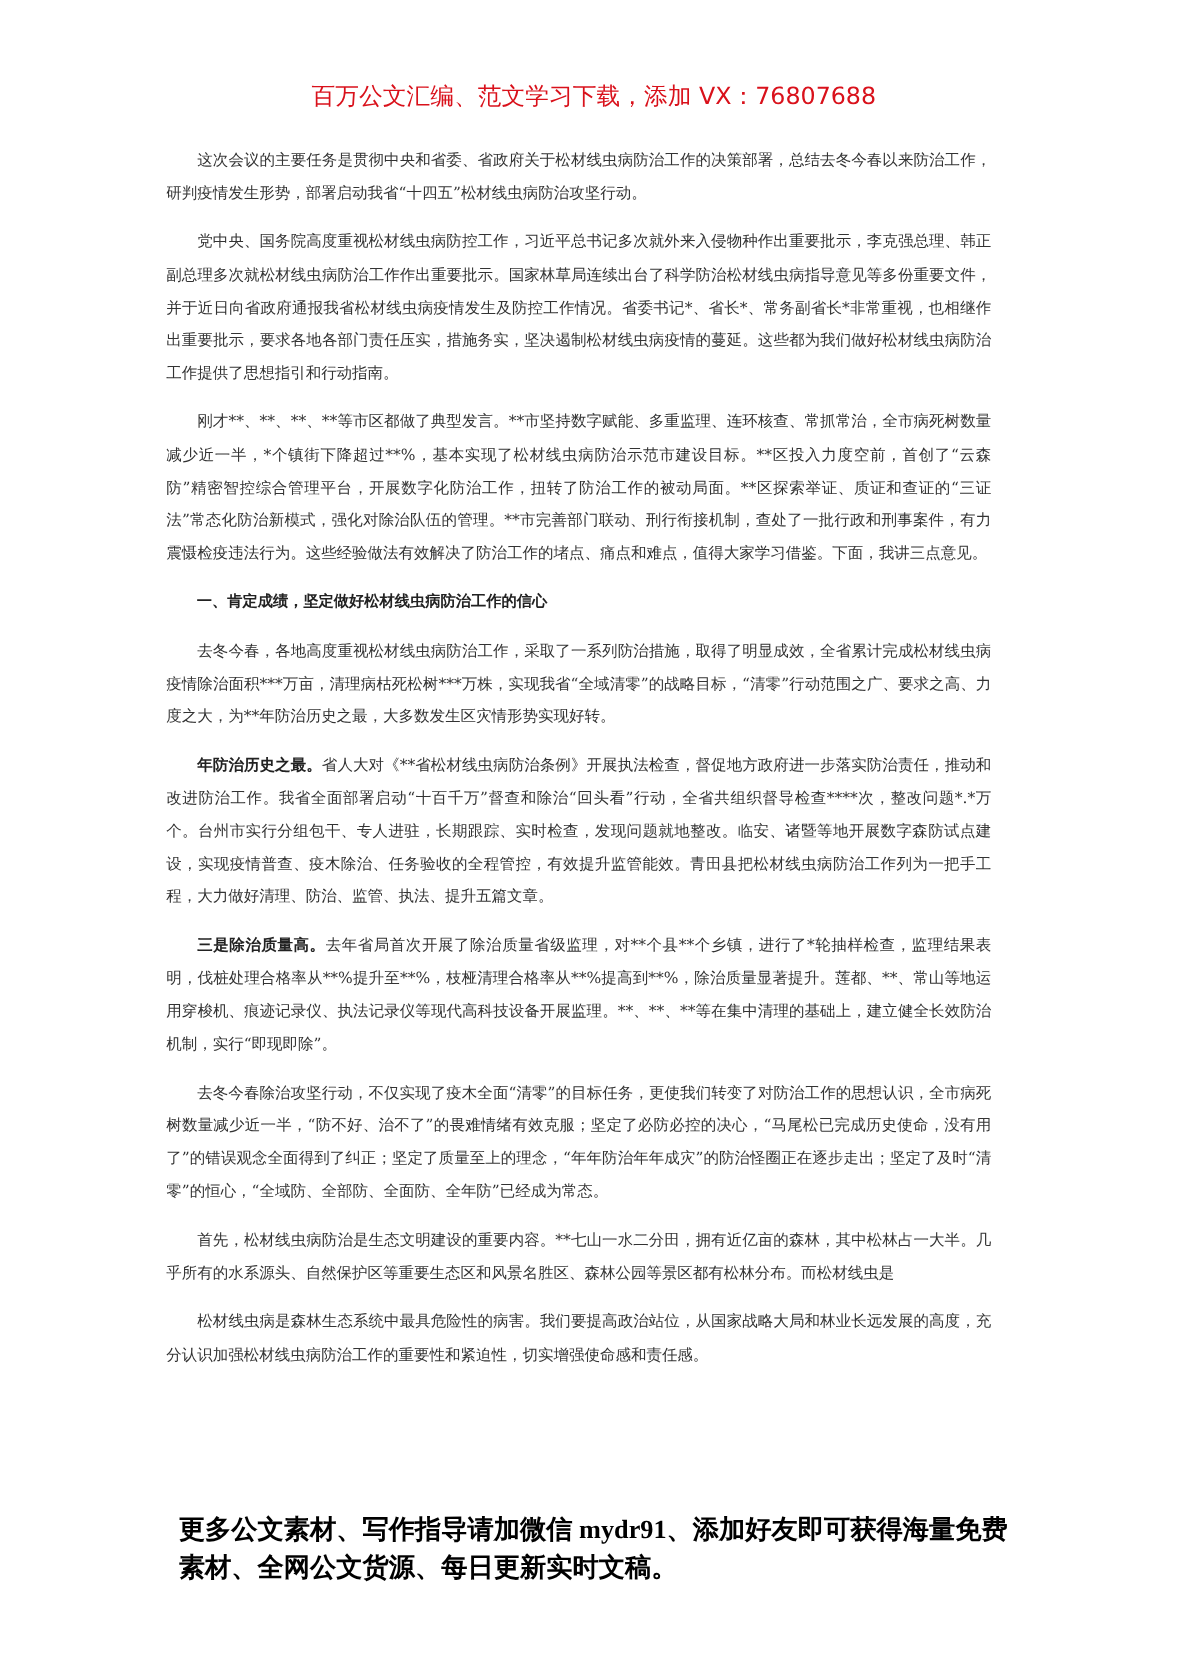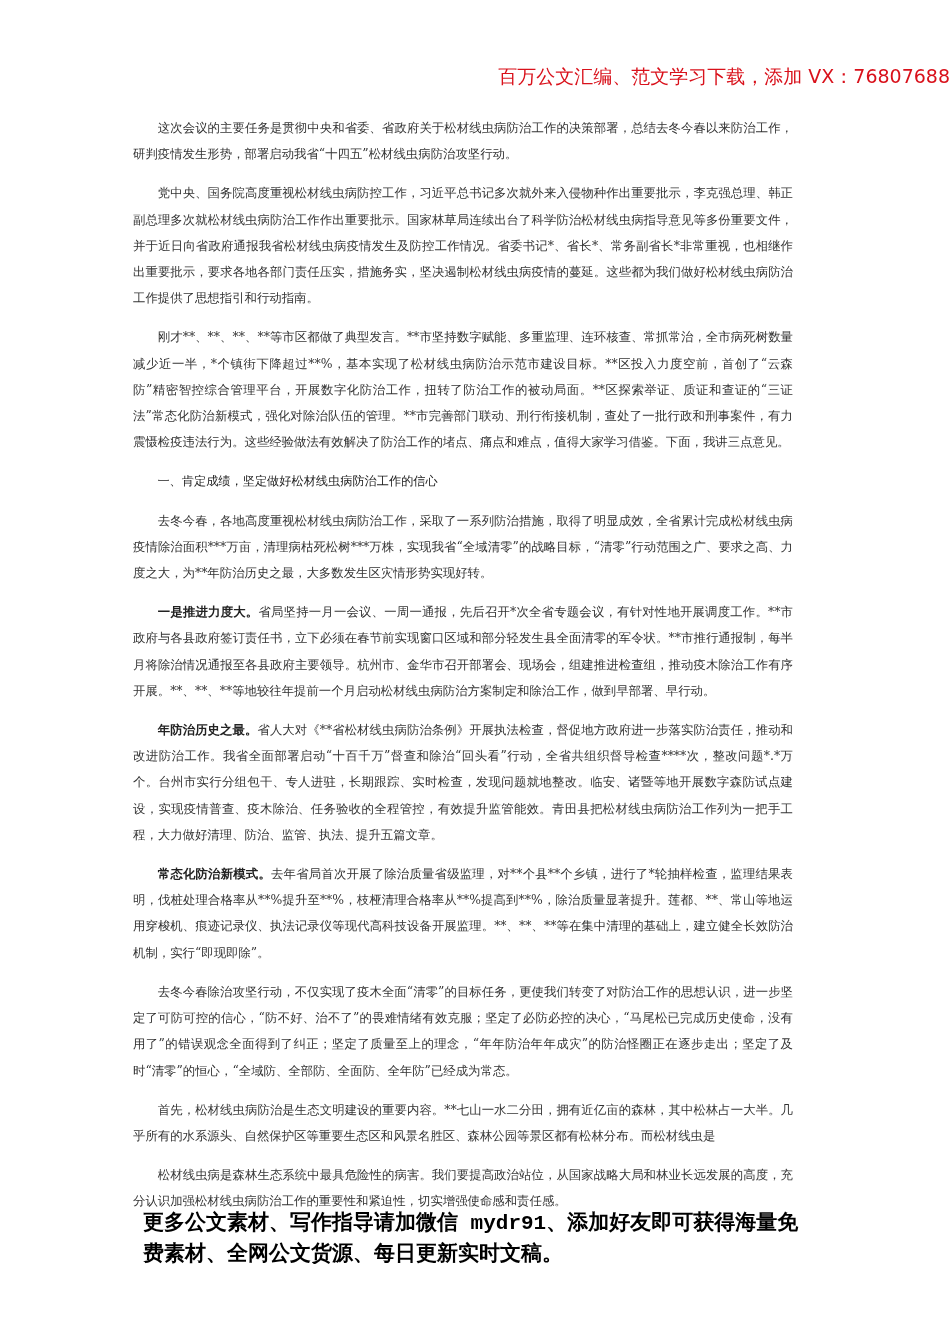--- a/index.html
+++ b/index.html
@@ -1,50 +1,49 @@
 <!DOCTYPE html>
 <html><head>
   <meta charset="utf-8">
   <style>
     html, body { margin: 0; padding: 0; background: #ffffff; }
     body { width: 950px; height: 1344px; position: relative; overflow: hidden; }
     .page { position: absolute; left: 0; top: 0; width: 950px; height: 1344px; background: #fff; }
     .header-banner {
-      position: absolute; left: 0; top: 64px; width: 950px; text-align: right;
+      position: absolute; left: 0; top: 64px; width: 950px; text-align: center;
       font-family: "DejaVu Sans", sans-serif; font-size: 19px; color: #d9111b;
       letter-spacing: 0px;
     }
     .body-text {
       position: absolute; left: 133px; top: 115px; width: 660px;
       font-family: "DejaVu Serif", serif; font-size: 12.4px; color: #333;
       line-height: 26.2px; text-align: justify;
     }
     .para { text-indent: 2em; margin: 0 0 13px 0; }
-    .heading { text-indent: 2em; font-family: "DejaVu Sans", sans-serif; font-weight: normal; color: #222; margin: 0 0 13px 0; font-size: 12.2px; }
+    .heading { text-indent: 2em; font-family: "DejaVu Sans", sans-serif; font-weight: bold; color: #222; margin: 0 0 13px 0; font-size: 12.2px; }
     .lead { font-family: "DejaVu Sans", sans-serif; font-weight: bold; color: #222; }
     .footer-ad {
       position: absolute; left: 143px; top: 1208px; width: 670px;
-      font-family: Liberation Mono, monospace; font-weight: bold; font-size: 21px;
+      font-family: Liberation Serif, serif; font-weight: bold; font-size: 21px;
       color: #000; line-height: 31px;
     }
   </style>
 </head>
 <body>
 
 <div class="page">
   <div class="header-banner">百万公文汇编、范文学习下载，添加 VX：76807688</div>
 
   <div class="body-text">
     <p class="para">这次会议的主要任务是贯彻中央和省委、省政府关于松材线虫病防治工作的决策部署，总结去冬今春以来防治工作，研判疫情发生形势，部署启动我省“十四五”松材线虫病防治攻坚行动。</p>
     <p class="para">党中央、国务院高度重视松材线虫病防控工作，习近平总书记多次就外来入侵物种作出重要批示，李克强总理、韩正副总理多次就松材线虫病防治工作作出重要批示。国家林草局连续出台了科学防治松材线虫病指导意见等多份重要文件，并于近日向省政府通报我省松材线虫病疫情发生及防控工作情况。省委书记*、省长*、常务副省长*非常重视，也相继作出重要批示，要求各地各部门责任压实，措施务实，坚决遏制松材线虫病疫情的蔓延。这些都为我们做好松材线虫病防治工作提供了思想指引和行动指南。</p>
     <p class="para">刚才**、**、**、**等市区都做了典型发言。**市坚持数字赋能、多重监理、连环核查、常抓常治，全市病死树数量减少近一半，*个镇街下降超过**%，基本实现了松材线虫病防治示范市建设目标。**区投入力度空前，首创了“云森防”精密智控综合管理平台，开展数字化防治工作，扭转了防治工作的被动局面。**区探索举证、质证和查证的“三证法”常态化防治新模式，强化对除治队伍的管理。**市完善部门联动、刑行衔接机制，查处了一批行政和刑事案件，有力震慑检疫违法行为。这些经验做法有效解决了防治工作的堵点、痛点和难点，值得大家学习借鉴。下面，我讲三点意见。</p>
     <p class="heading">一、肯定成绩，坚定做好松材线虫病防治工作的信心</p>
     <p class="para">去冬今春，各地高度重视松材线虫病防治工作，采取了一系列防治措施，取得了明显成效，全省累计完成松材线虫病疫情除治面积***万亩，清理病枯死松树***万株，实现我省“全域清零”的战略目标，“清零”行动范围之广、要求之高、力度之大，为**年防治历史之最，大多数发生区灾情形势实现好转。</p>
-    <p class="para"><span class="lead">一是推进力度大。</span><span>省局坚持一月一会议、一周一通报，先后召开*次全省专题会议，有针对性地开展调度工作。**市政府与各县政府签订责任书，立下必须在春节前实现窗口区域和部分轻发生县全面清零的军令状。**市推行通报制，每半月将除治情况通报至各县政府主要领导。杭州市、金华市召开部署会、现场会，组建推进检查组，推动疫木除治工作有序开展。**、**、**等地较往年提前一个月启动松材线虫病防治方案制定和除治工作，做到早部署、早行动。</span></p>
     <p class="para"><span class="lead">年防治历史之最。</span><span>省人大对《**省松材线虫病防治条例》开展执法检查，督促地方政府进一步落实防治责任，推动和改进防治工作。我省全面部署启动“十百千万”督查和除治“回头看”行动，全省共组织督导检查****次，整改问题*.*万个。台州市实行分组包干、专人进驻，长期跟踪、实时检查，发现问题就地整改。临安、诸暨等地开展数字森防试点建设，实现疫情普查、疫木除治、任务验收的全程管控，有效提升监管能效。青田县把松材线虫病防治工作列为一把手工程，大力做好清理、防治、监管、执法、提升五篇文章。</span></p>
-    <p class="para"><span class="lead">常态化防治新模式。</span><span>去年省局首次开展了除治质量省级监理，对**个县**个乡镇，进行了*轮抽样检查，监理结果表明，伐桩处理合格率从**%提升至**%，枝桠清理合格率从**%提高到**%，除治质量显著提升。莲都、**、常山等地运用穿梭机、痕迹记录仪、执法记录仪等现代高科技设备开展监理。**、**、**等在集中清理的基础上，建立健全长效防治机制，实行“即现即除”。</span></p>
-    <p class="para">去冬今春除治攻坚行动，不仅实现了疫木全面“清零”的目标任务，更使我们转变了对防治工作的思想认识，进一步坚定了可防可控的信心，“防不好、治不了”的畏难情绪有效克服；坚定了必防必控的决心，“马尾松已完成历史使命，没有用了”的错误观念全面得到了纠正；坚定了质量至上的理念，“年年防治年年成灾”的防治怪圈正在逐步走出；坚定了及时“清零”的恒心，“全域防、全部防、全面防、全年防”已经成为常态。</p>
+    <p class="para"><span class="lead">三是除治质量高。</span><span>去年省局首次开展了除治质量省级监理，对**个县**个乡镇，进行了*轮抽样检查，监理结果表明，伐桩处理合格率从**%提升至**%，枝桠清理合格率从**%提高到**%，除治质量显著提升。莲都、**、常山等地运用穿梭机、痕迹记录仪、执法记录仪等现代高科技设备开展监理。**、**、**等在集中清理的基础上，建立健全长效防治机制，实行“即现即除”。</span></p>
+    <p class="para">去冬今春除治攻坚行动，不仅实现了疫木全面“清零”的目标任务，更使我们转变了对防治工作的思想认识，全市病死树数量减少近一半，“防不好、治不了”的畏难情绪有效克服；坚定了必防必控的决心，“马尾松已完成历史使命，没有用了”的错误观念全面得到了纠正；坚定了质量至上的理念，“年年防治年年成灾”的防治怪圈正在逐步走出；坚定了及时“清零”的恒心，“全域防、全部防、全面防、全年防”已经成为常态。</p>
     <p class="para">首先，松材线虫病防治是生态文明建设的重要内容。**七山一水二分田，拥有近亿亩的森林，其中松林占一大半。几乎所有的水系源头、自然保护区等重要生态区和风景名胜区、森林公园等景区都有松林分布。而松材线虫是</p>
     <p class="para">松材线虫病是森林生态系统中最具危险性的病害。我们要提高政治站位，从国家战略大局和林业长远发展的高度，充分认识加强松材线虫病防治工作的重要性和紧迫性，切实增强使命感和责任感。</p>
   </div>
 
   <div class="footer-ad">更多公文素材、写作指导请加微信 mydr91、添加好友即可获得海量免费素材、全网公文货源、每日更新实时文稿。</div>
 </div>
 
 </body></html>

